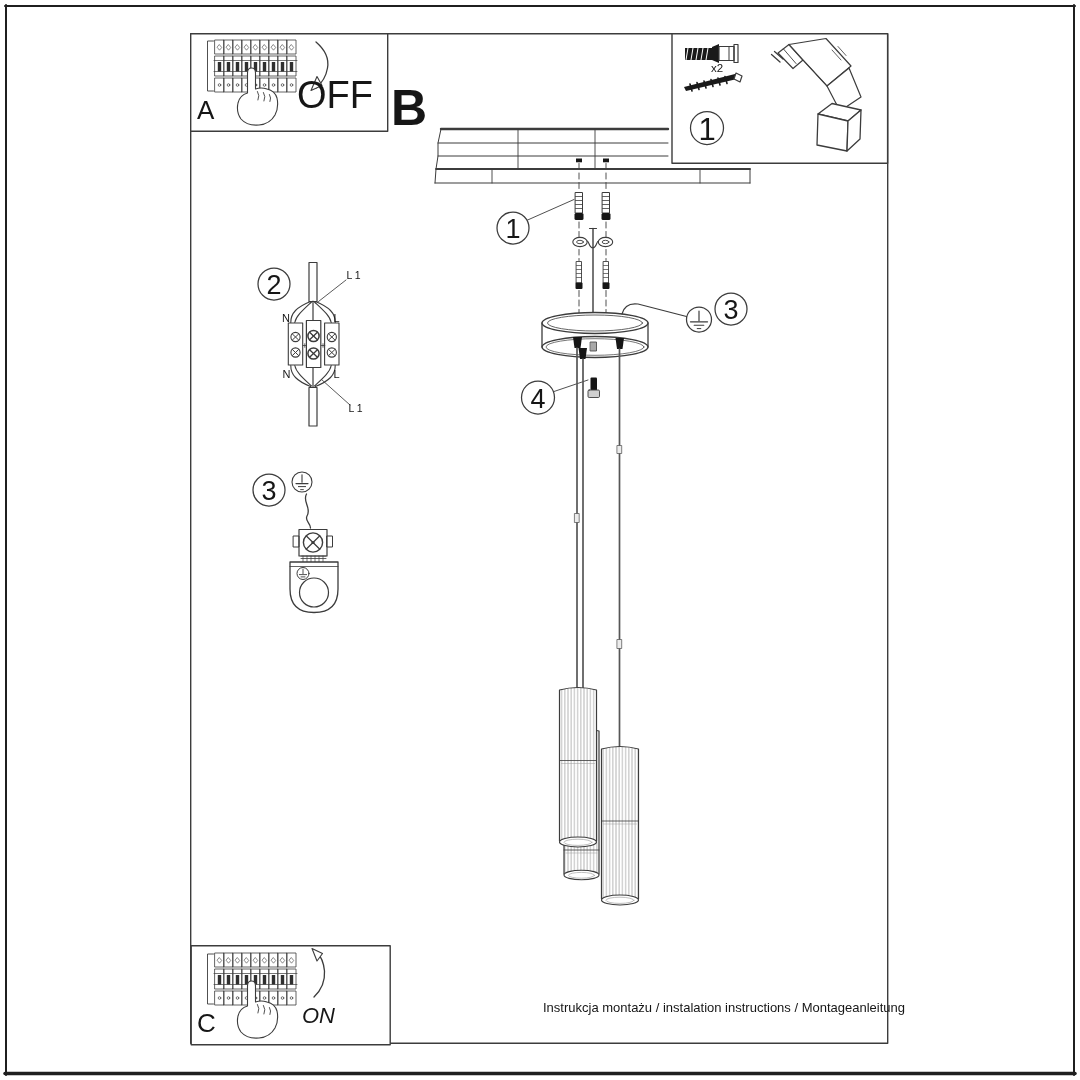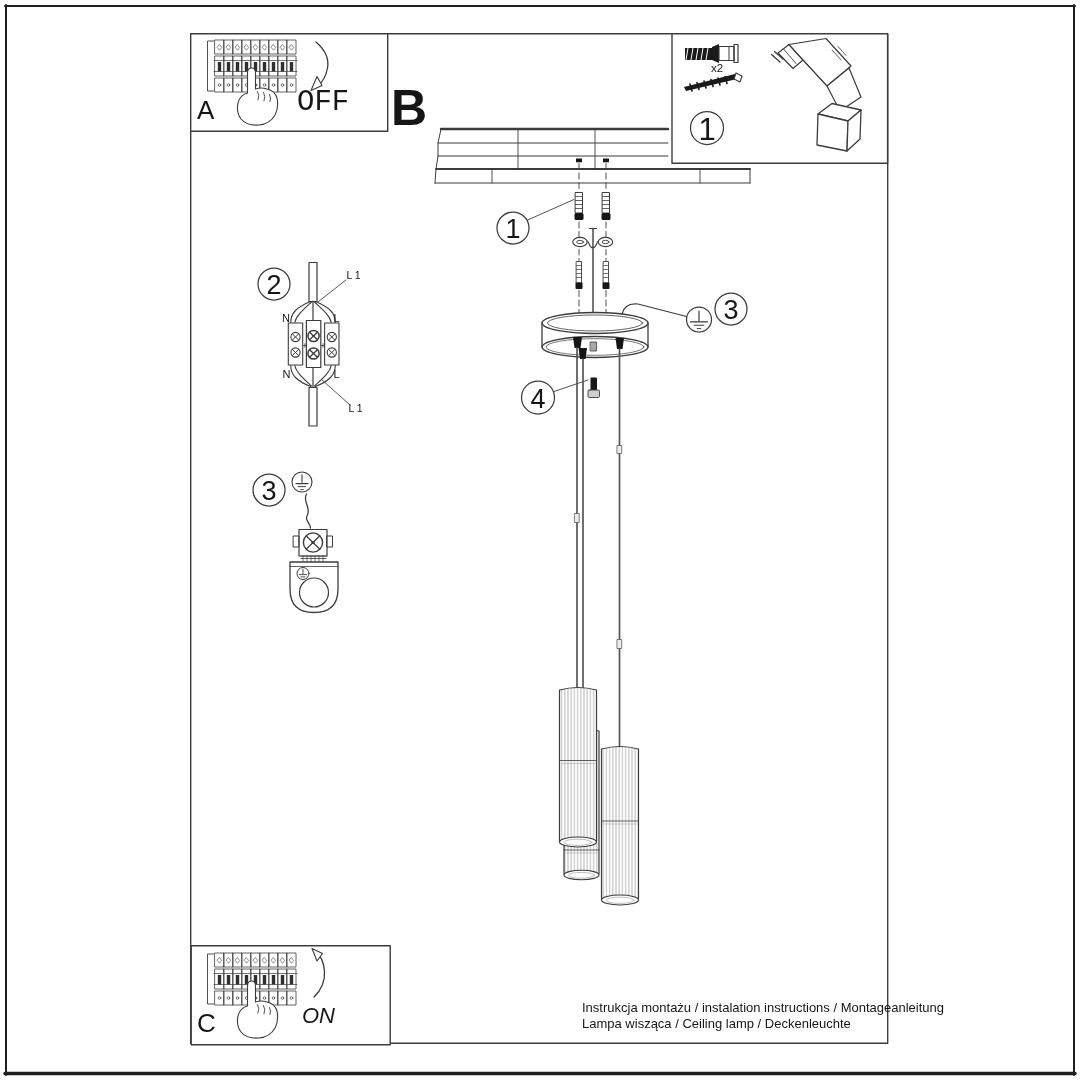--- a/index.html
+++ b/index.html
@@ -3,21 +3,21 @@
 <meta charset="utf-8">
 <style>
   html,body{margin:0;padding:0;background:#fff;}
   .sheet{position:relative;width:1080px;height:1080px;background:#fff;overflow:hidden;
          font-family:"Liberation Sans",sans-serif;}
   .art{position:absolute;left:0;top:0;z-index:1;}
   .t{position:absolute;line-height:1;color:#161616;white-space:nowrap;z-index:3;
      font-family:"Liberation Sans",sans-serif;}
   .ctr{transform:translate(-50%,-50%);text-align:right;}
   .footer{position:absolute;left:543px;top:1000px;z-index:3;color:#161616;
-          font-size:13px;line-height:15.5px;white-space:nowrap;margin-left:39px;}
+          font-size:13px;line-height:15.5px;white-space:nowrap;}
 </style>
 </head>
 <body>
 
 <div class="sheet">
 
 <svg class="art" width="1080" height="1080" viewBox="0 0 1080 1080" fill="none" stroke="#3c3c3c" stroke-linecap="round" stroke-linejoin="round">
 
   <defs>
     <pattern id="flute" width="3.2" height="6" patternUnits="userSpaceOnUse">
@@ -268,21 +268,21 @@
 
   <g stroke="#1f1f1f">
     <path d="M5,6 H1075" stroke-width="2"></path>
     <path d="M6,5 V1075" stroke-width="2"></path>
     <path d="M1074,5 V1075" stroke-width="2"></path>
     <path d="M5,1073.5 H1075" stroke-width="3.5"></path>
   </g>
 </svg>
 
 <div class="t" style="left:197px;top:97px;font-size:26px;">A</div>
-<div class="t" style="left:297px;top:88px;font-size:29px;font-family:Liberation Mono, monospace;">OFF</div>
+<div class="t" style="left:297px;top:76px;font-size:38px;">OFF</div>
 <div class="t" style="left:391px;top:83px;font-size:50px;font-weight:bold;">B</div>
 <div class="t" style="left:197px;top:1010px;font-size:26px;">C</div>
 <div class="t" style="left:302px;top:1005px;font-size:22px;font-style:italic;">ON</div>
 
 <div class="t ctr" style="left:717px;top:69px;font-size:11.5px;">x2</div>
 <div class="t ctr" style="left:707px;top:129px;font-size:31px;">1</div>
 <div class="t ctr" style="left:513px;top:229px;font-size:27px;">1</div>
 <div class="t ctr" style="left:274px;top:285px;font-size:27px;">2</div>
 <div class="t ctr" style="left:269px;top:491px;font-size:27px;">3</div>
 <div class="t ctr" style="left:731px;top:310px;font-size:27px;">3</div>
@@ -290,16 +290,15 @@
 
 <div class="t ctr" style="left:286px;top:318px;font-size:11px;">N</div>
 <div class="t ctr" style="left:336.5px;top:318px;font-size:11px;">L</div>
 <div class="t ctr" style="left:286.5px;top:374px;font-size:11px;">N</div>
 <div class="t ctr" style="left:336.5px;top:374px;font-size:11px;">L</div>
 <div class="t" style="left:346.5px;top:270px;font-size:10.5px;">L 1</div>
 <div class="t" style="left:348.5px;top:403px;font-size:10.5px;">L 1</div>
 
 <div class="footer">
   <div>Instrukcja montażu / instalation instructions / Montageanleitung</div>
-  <div>Lampa wisząca / Ceiling lamp / Deckenleuchte</div>
 </div>
 
 </div>
 
 </body></html>

